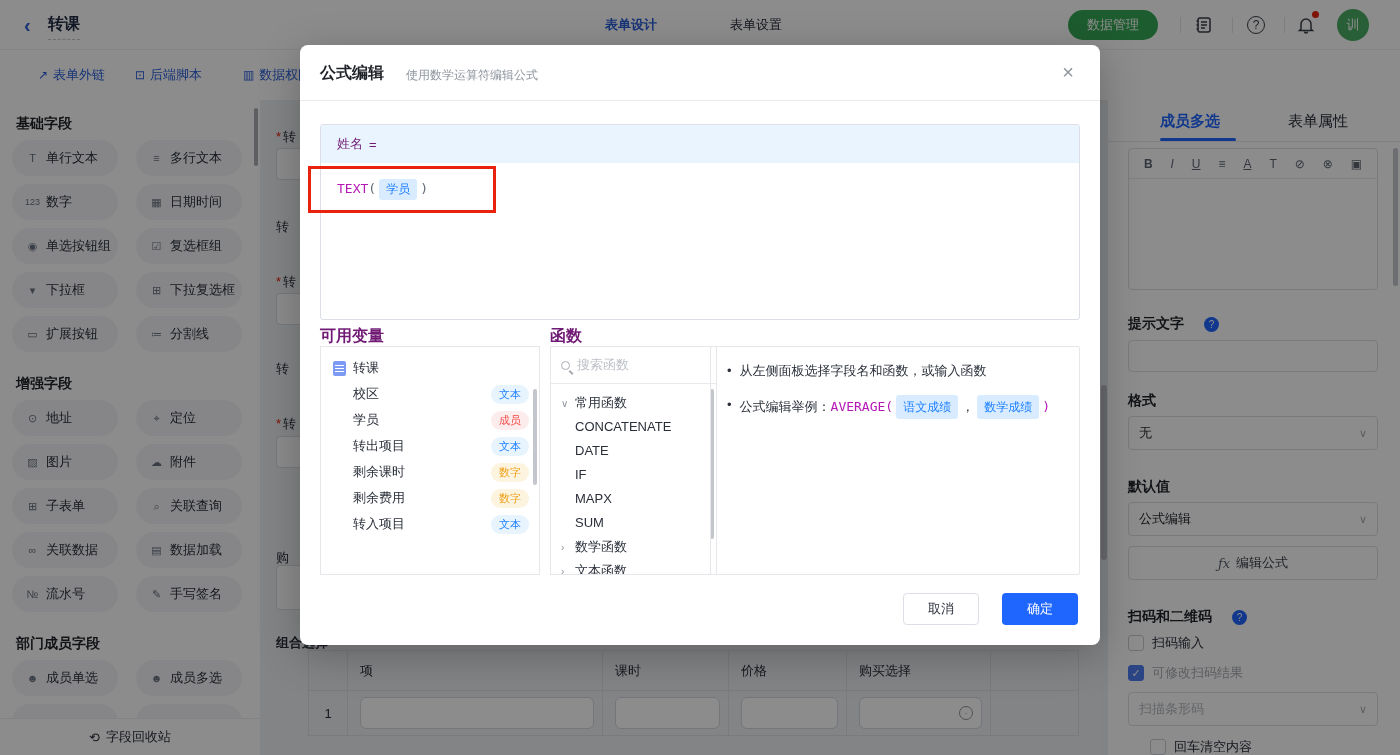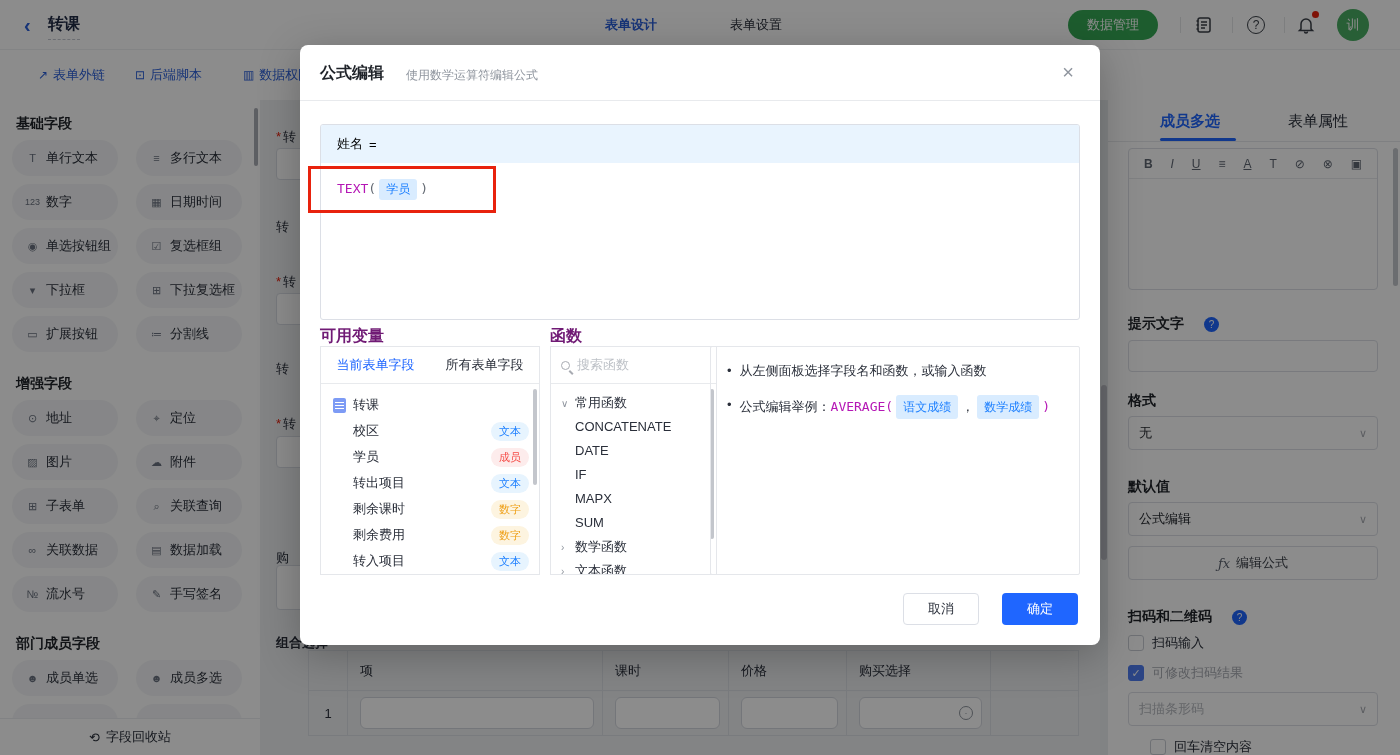--- a/index.html
+++ b/index.html
@@ -77,21 +77,21 @@
   .overlay { position:absolute; left:0; top:0; width:1400px; height:755px; background:rgba(0,0,0,0.45); z-index:5; }
 
   
   .modal { position:absolute; left:300px; top:45px; width:800px; height:600px; background:#fff; border-radius:8px; box-shadow:0 10px 40px rgba(0,0,0,0.25); z-index:10; }
   .m-title { position:absolute; left:20px; top:18px; font-size:16px; font-weight:700; color:#1f2329; }
   .m-sub { position:absolute; left:106px; top:22px; font-size:12px; color:#8f959e; }
   .m-close { position:absolute; right:26px; top:16px; font-size:20px; color:#8f959e; cursor:pointer; }
   .m-header-line { position:absolute; left:0; top:55px; width:800px; height:1px; background:#e8eaed; }
 
   .f-editor { position:absolute; left:20px; top:79px; width:760px; height:196px; border:1px solid #dcdfe6; border-radius:3px; overflow:hidden; }
-  .f-editor .head { height:38px; background:#e9f4fe; display:flex; align-items:center; padding:0 16px; font-size:13px; color:#000000; gap:6px; }
+  .f-editor .head { height:38px; background:#e9f4fe; display:flex; align-items:center; padding:0 16px; font-size:13px; color:#701a75; gap:6px; }
   .f-body { padding:16px; font-family:"DejaVu Sans Mono", monospace; font-size:13px; color:#646a73; }
   .kw { color:#b517b5; }
   .chip { display:inline-block; background:#d9ecff; color:#1e80ff; font-family:"Liberation Sans", sans-serif; font-size:12px; border-radius:3px; padding:2px 7px; margin:0 3px; cursor:pointer; }
   .red-annot { position:absolute; left:8px; top:121px; width:188px; height:47px; border:3px solid #e8220d; z-index:3; pointer-events:none; }
 
   .panel-label { position:absolute; font-size:16px; color:#701a75;font-weight:bold; }
   .vpanel { position:absolute; left:20px; top:301px; width:220px; height:229px; border:1px solid #e5e7eb; overflow:hidden; }
   .vtabs { height:37px; border-bottom:1px solid #e8eaed; display:flex; }
   .vtab { flex:1; display:flex; align-items:center; justify-content:center; font-size:13px; color:#2a2f3a; cursor:pointer; }
   .vtab.active { color:#1f66ff; }
@@ -420,24 +420,20 @@
       <div class="f-body">
         <span class="kw">TEXT</span><span>(</span><span class="chip">学员</span><span>)</span>
       </div>
     </div>
     <div class="red-annot"></div>
 
     <span class="panel-label" style="left:20px;top:281px;">可用变量</span>
     <span class="panel-label" style="left:250px;top:281px;">函数</span>
 
     <div class="vpanel">
-      <div class="vtabs">
-        <div class="vtab active">当前表单字段</div>
-        <div class="vtab">所有表单字段</div>
-      </div>
       <div class="vtree">
         <div class="vroot">
           <span class="doc-ic"></span>
           <span>转课</span>
         </div>
         <div class="vrow">
             <span class="nm">校区</span>
             <span class="badge text">文本</span>
           </div>
         <div class="vrow">

